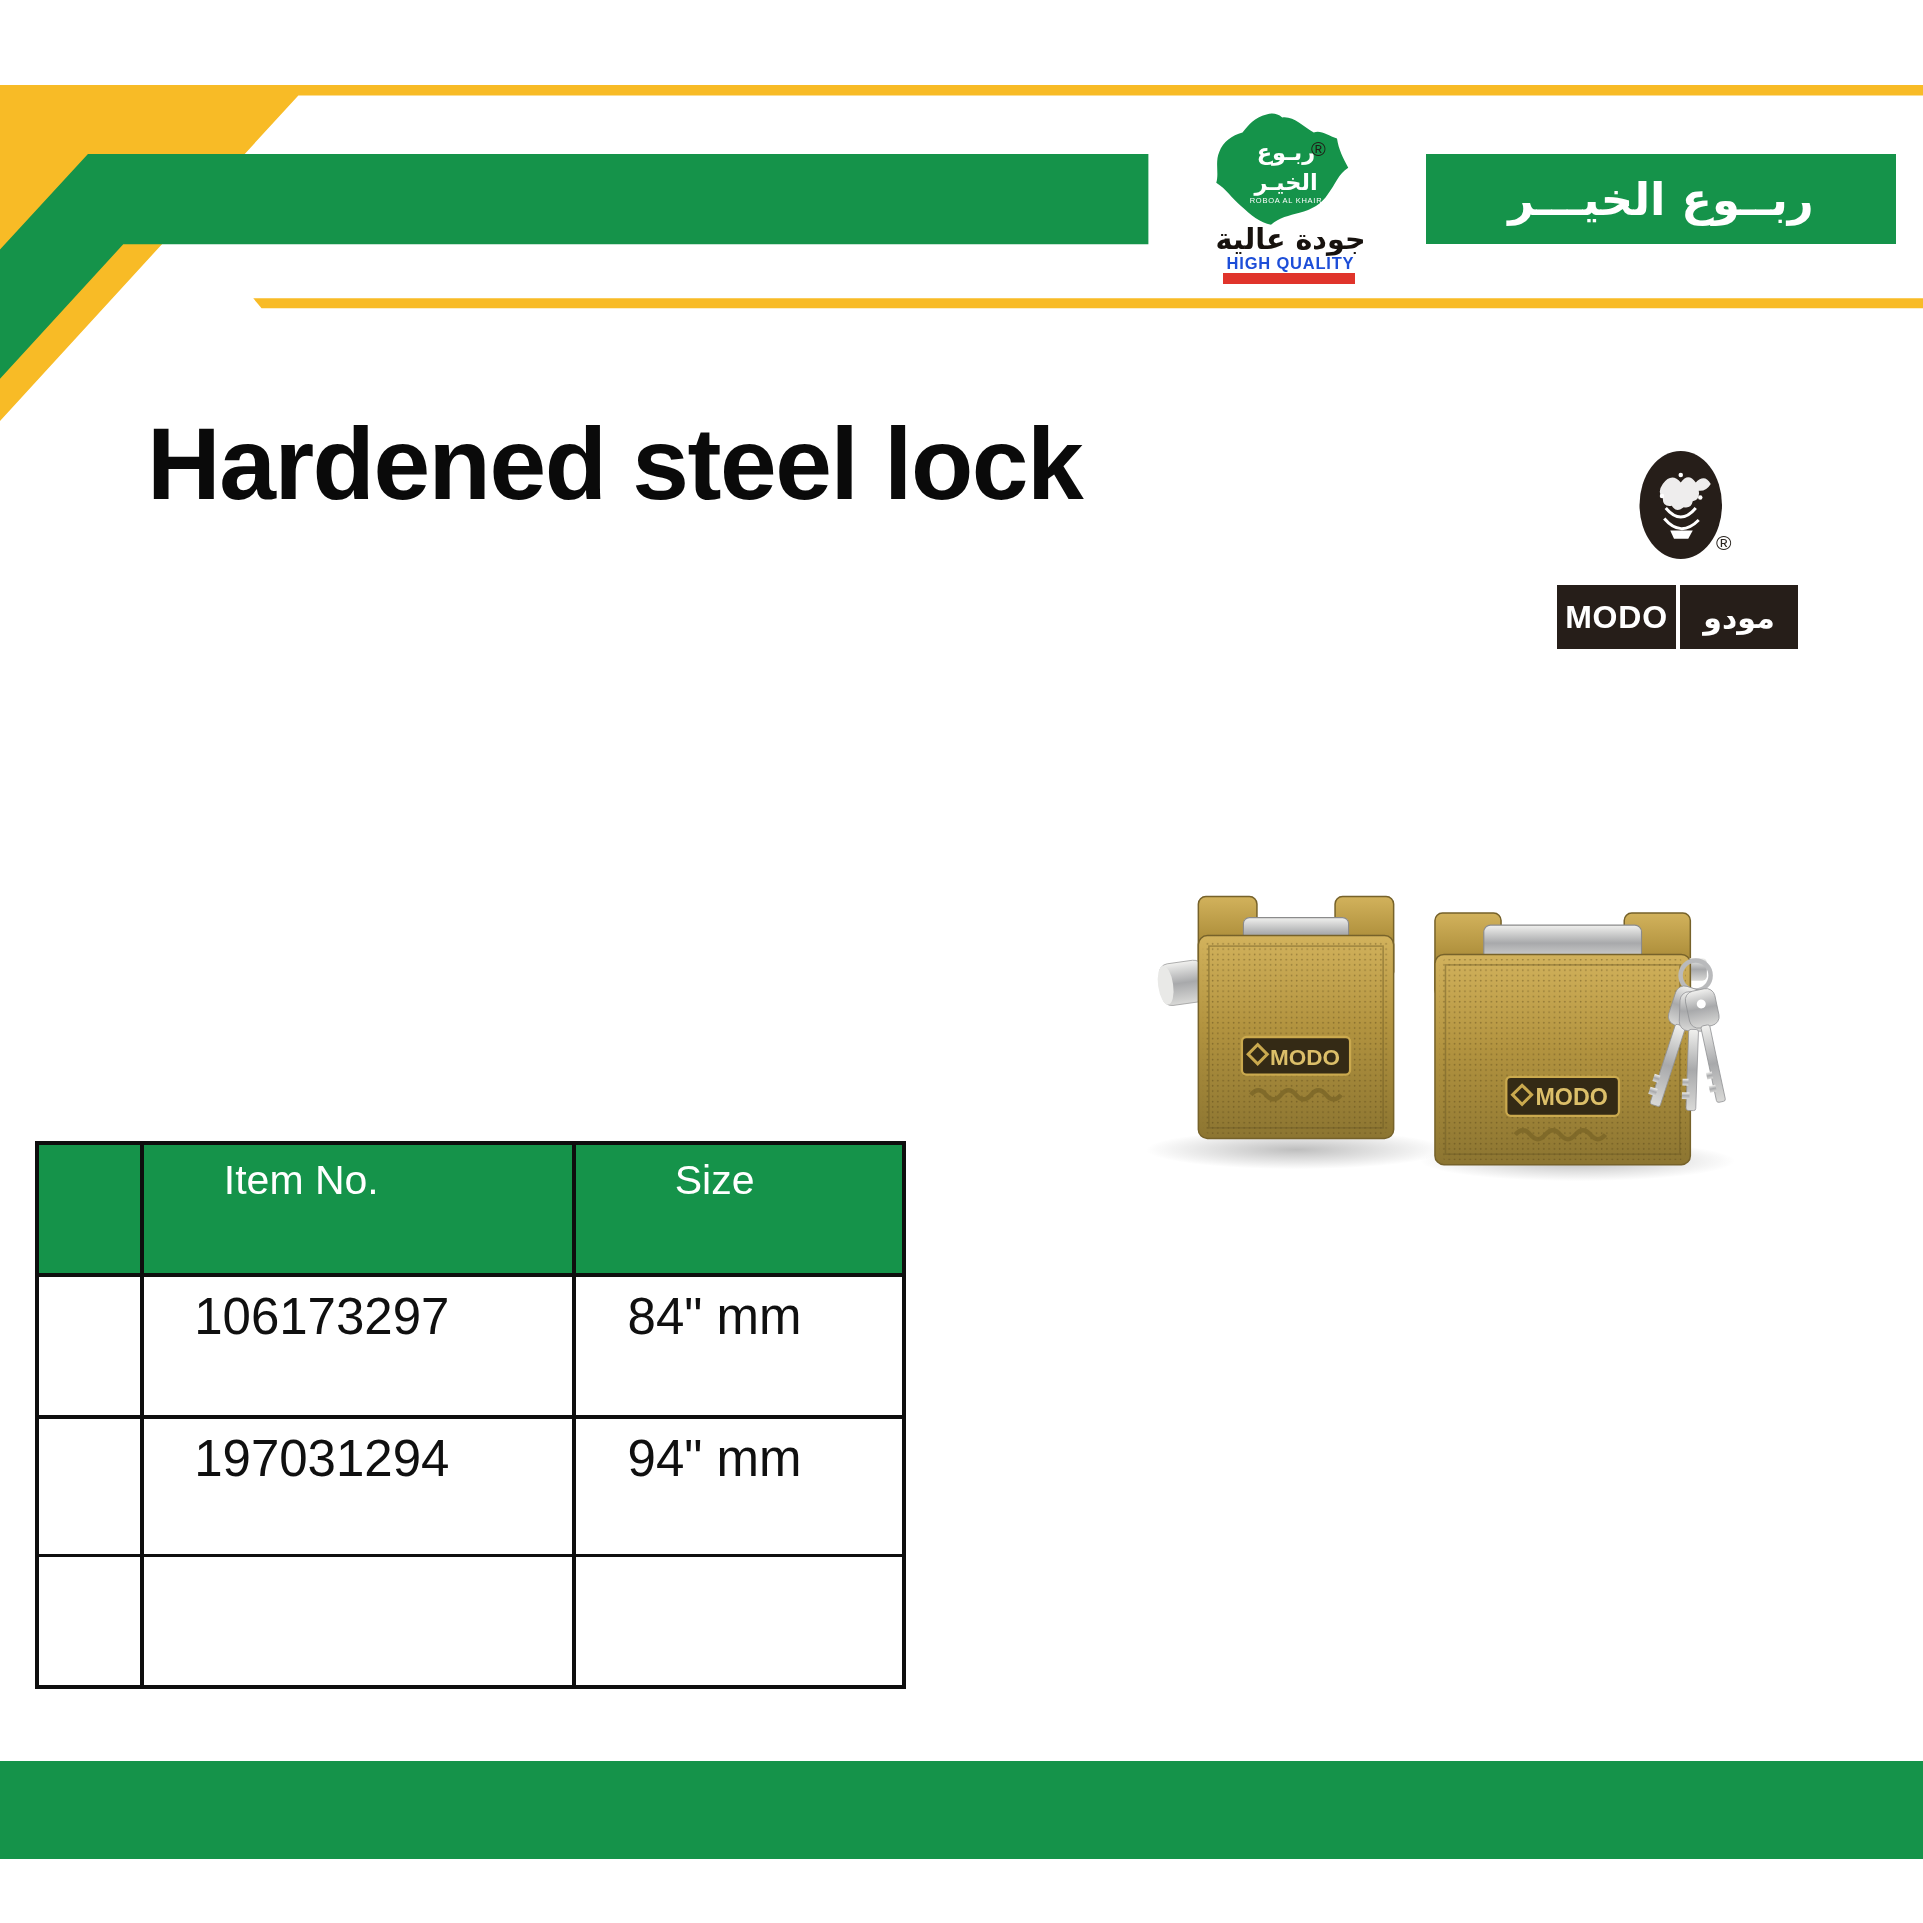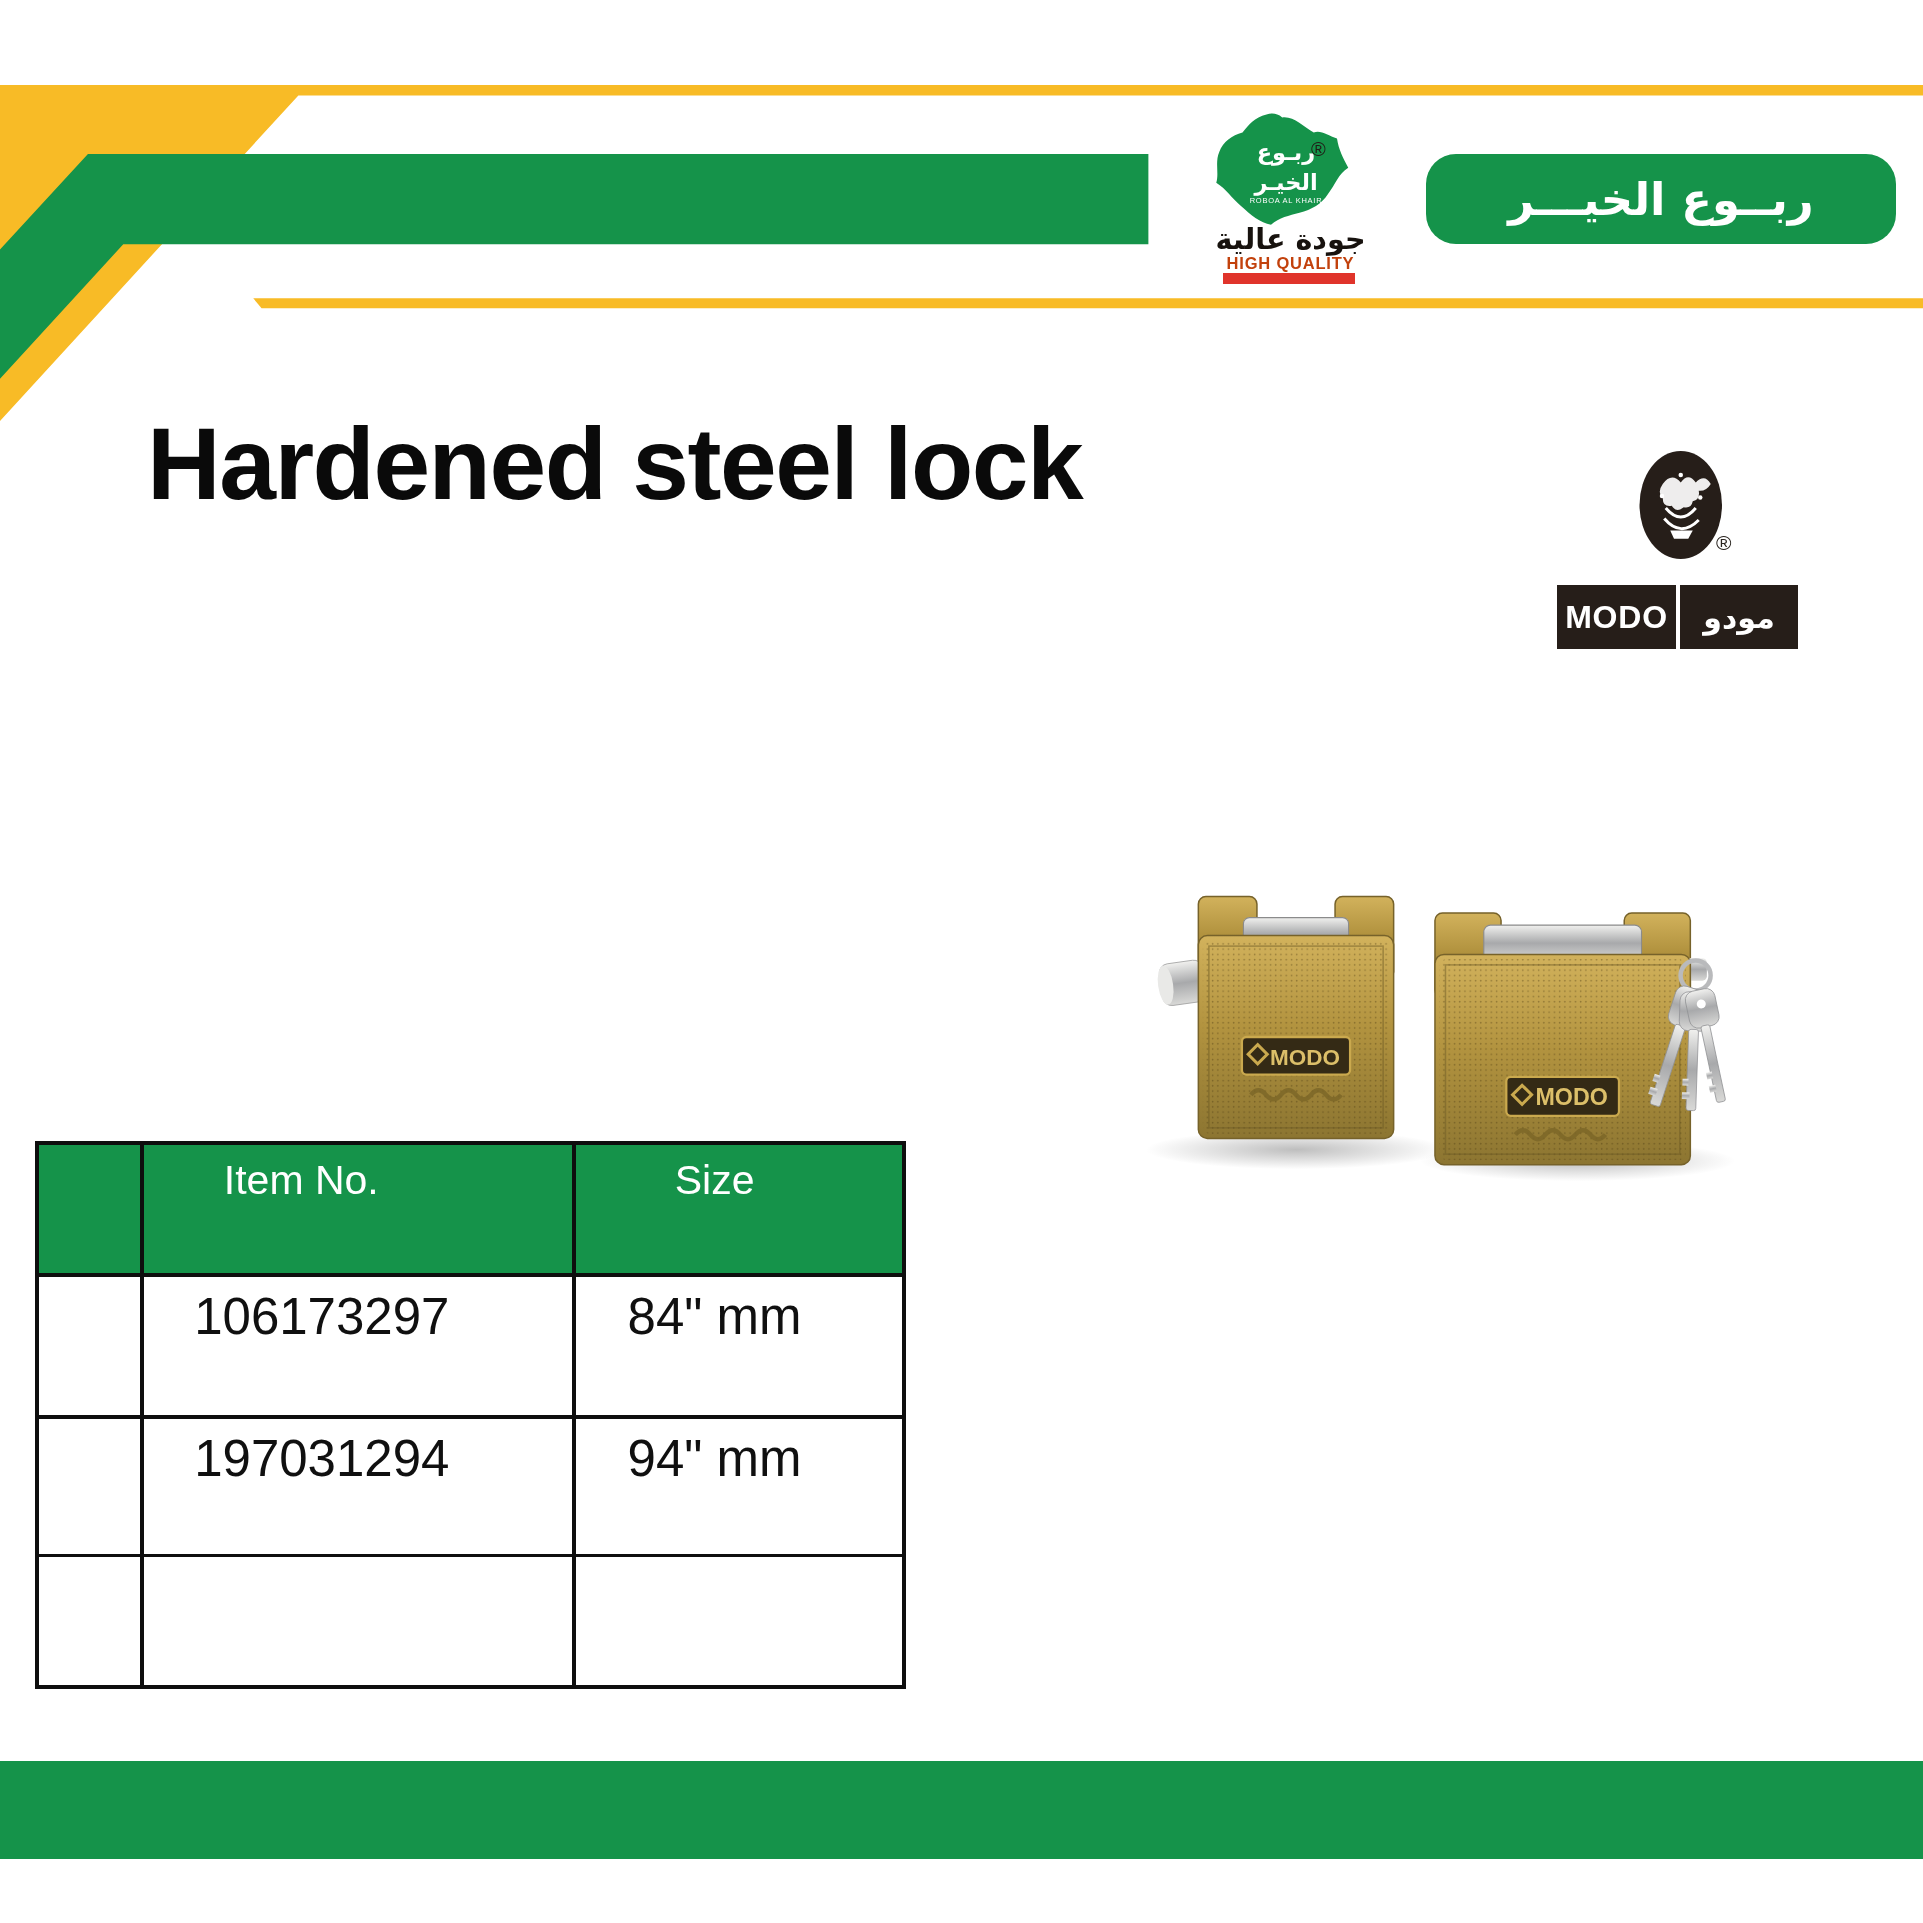--- a/index.html
+++ b/index.html
@@ -2,29 +2,29 @@
 <html style="font-size:12px"><head>
 <meta charset="utf-8">
 <style>
   html,body{margin:0;padding:0;background:#fff;}
   .page{position:relative;width:1924px;height:1924px;background:#ffffff;overflow:hidden;
         font-family:"Liberation Sans",sans-serif;}
   
   .decor-svg{position:absolute;left:0;top:0;}
   
   .banner{position:absolute;left:1426px;top:154px;width:470px;height:90px;background:#15934A;
-          display:flex;align-items:center;justify-content:center;border-radius:30px;}
+          display:flex;align-items:center;justify-content:center;}
   .banner-text{color:#ffffff;font-family:"DejaVu Sans",sans-serif;font-weight:bold;font-size:45px;direction:rtl;}
   
   .map-svg{position:absolute;left:1211px;top:110px;}
   .reg-map{position:absolute;left:1311px;top:138px;font-size:20px;color:#201b16;}
   .quality-ar{position:absolute;left:1204px;top:222px;width:173px;text-align:center;
               font-family:"DejaVu Sans",sans-serif;font-weight:bold;font-size:28.6px;color:#17120e;direction:rtl;}
   .quality-en{position:absolute;left:1204px;top:254px;width:173px;text-align:center;
-              font-weight:bold;font-size:16.5px;letter-spacing:0.8px;color:#c2410c;}
+              font-weight:bold;font-size:16.5px;letter-spacing:0.8px;color:#1d4ed8;}
   .red-bar{position:absolute;left:1223px;top:273px;width:132px;height:11.3px;background:#E0342B;}
   
   .title{position:absolute;left:147px;top:406px;font-size:102px;font-weight:bold;color:#0a0a0a;
          letter-spacing:-1.5px;white-space:nowrap;}
   
   .emblem-svg{position:absolute;left:1637px;top:448px;}
   .reg-modo{position:absolute;left:1716px;top:531px;font-size:21px;color:#2a2520;}
   .modo-box{position:absolute;top:585px;height:64px;background:#261E19;display:flex;align-items:center;justify-content:center;}
   .modo-en{left:1557px;width:119px;}
   .modo-ar{left:1680px;width:118px;}

